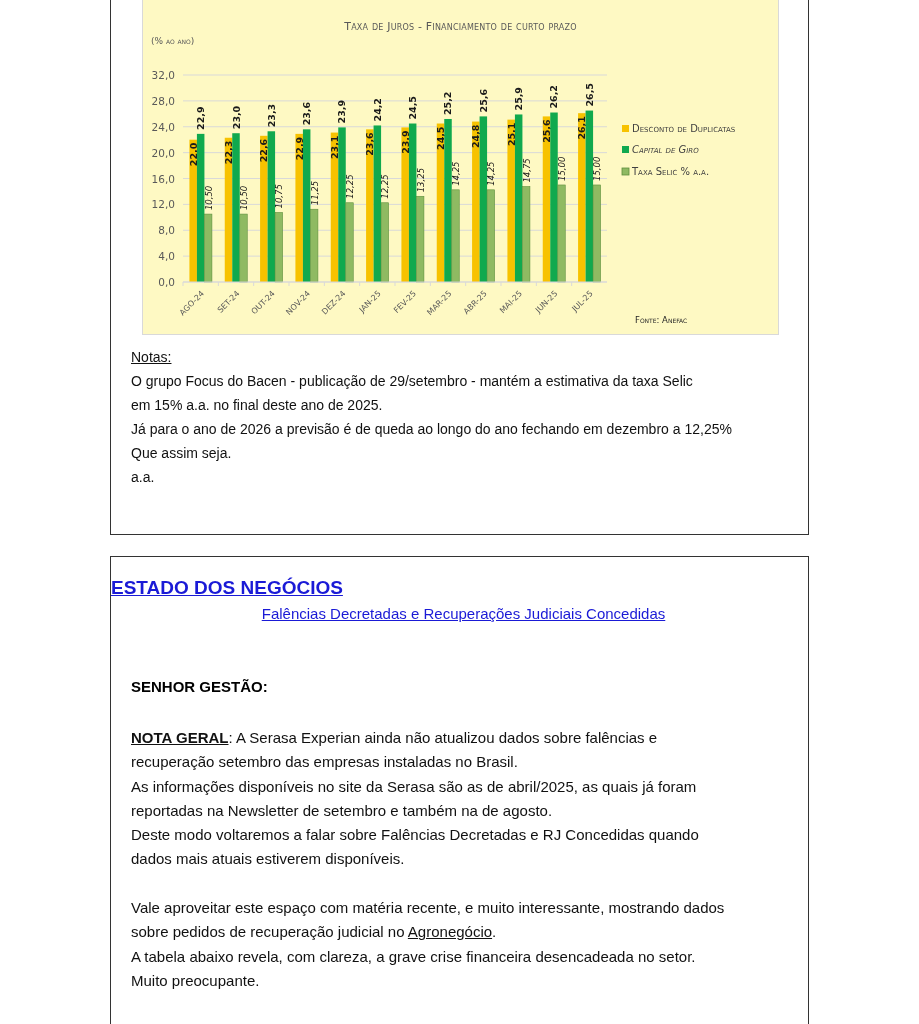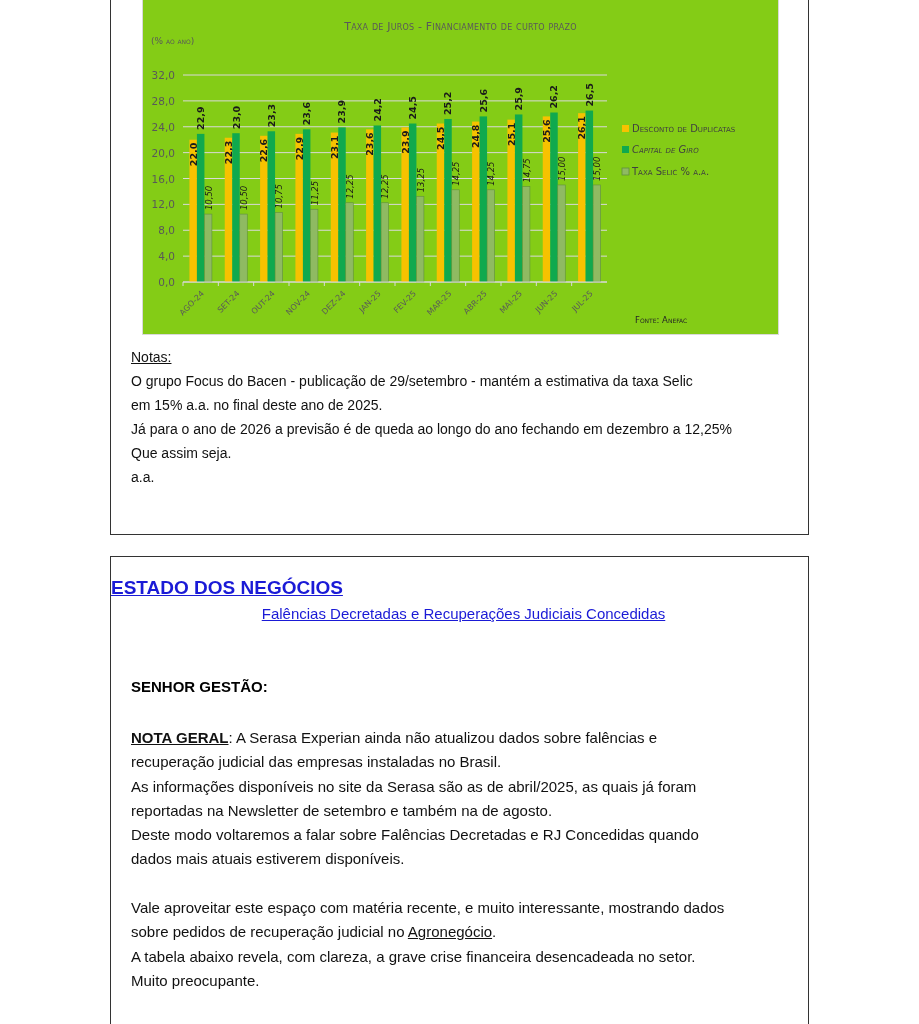--- a/index.html
+++ b/index.html
@@ -2,21 +2,21 @@
 <html><head>
 <meta charset="utf-8">
 <style>
   html, body { margin: 0; padding: 0; background: #ffffff; }
   body { width: 919px; height: 1024px; position: relative; overflow: hidden;
          font-family: "Liberation Sans", sans-serif; color: #000; }
   .box { position: absolute; left: 110px; width: 699px; border: 1px solid #333; box-sizing: border-box; background: #fff; }
   #box1 { top: -2px; height: 537px; }
   #box2 { top: 556px; height: 480px; }
 
-  .chart-frame { position: absolute; left: 31px; top: 0px; width: 637px; height: 336px; border: 1px solid #d9d9d9; box-sizing: border-box; background: #84cc16; }
+  .chart-frame { position: absolute; left: 31px; top: 0px; width: 637px; height: 336px; border: 1px solid #d9d9d9; box-sizing: border-box; background: #fef9c3; }
   .chart-title { position: absolute; left: 0; right: 0; top: 20px; text-align: center;
                  font-family: "DejaVu Sans", sans-serif; font-size: 11px; color: #595959; font-variant: small-caps; letter-spacing: 0.2px; }
   .chart-sub { position: absolute; left: 8px; right: 0; top: 36px; text-align: left;
                font-family: "DejaVu Sans", sans-serif; font-size: 9px; color: #595959; font-variant: small-caps; }
   svg.chart { position: absolute; left: 0; top: 0; }
 
   .notes { position: absolute; left: 20px; top: 346px; font-size: 14px; line-height: 24px; color: #111; }
   .notes .nt { text-decoration: underline; }
 
   .sec-title { position: absolute; left: 0; right: 0; top: 20px; text-align: left; font-size: 19px; font-weight: bold;
@@ -170,21 +170,21 @@
   </div>
 </div>
 
 <div class="box" id="box2">
   <div class="sec-title">ESTADO DOS NEGÓCIOS</div>
   <div class="sec-sub">Falências Decretadas e Recuperações Judiciais Concedidas </div>
   <div class="greet">SENHOR GESTÃO:</div>
 
   <div class="para" style="top:169px;">
     <div><span class="b">NOTA GERAL</span><span>: A Serasa Experian ainda não atualizou dados sobre falências e</span></div>
-    <div>recuperação judicial das empresas instaladas no Brasil.</div>
+    <div>recuperação setembro das empresas instaladas no Brasil.</div>
     <div>As informações disponíveis no site da Serasa são as de abril/2025, as quais já foram</div>
     <div>reportadas na Newsletter de setembro e também na de agosto.</div>
     <div>Deste modo voltaremos a falar sobre Falências Decretadas e RJ Concedidas quando</div>
     <div>dados mais atuais estiverem disponíveis.</div>
   </div>
 
   <div class="para" style="top:339px;">
     <div>Vale aproveitar este espaço com matéria recente, e muito interessante, mostrando dados</div>
     <div><span>sobre pedidos de recuperação judicial no </span><span class="u">Agronegócio</span><span>.</span></div>
     <div>A tabela abaixo revela, com clareza, a grave crise financeira desencadeada no setor.</div>

